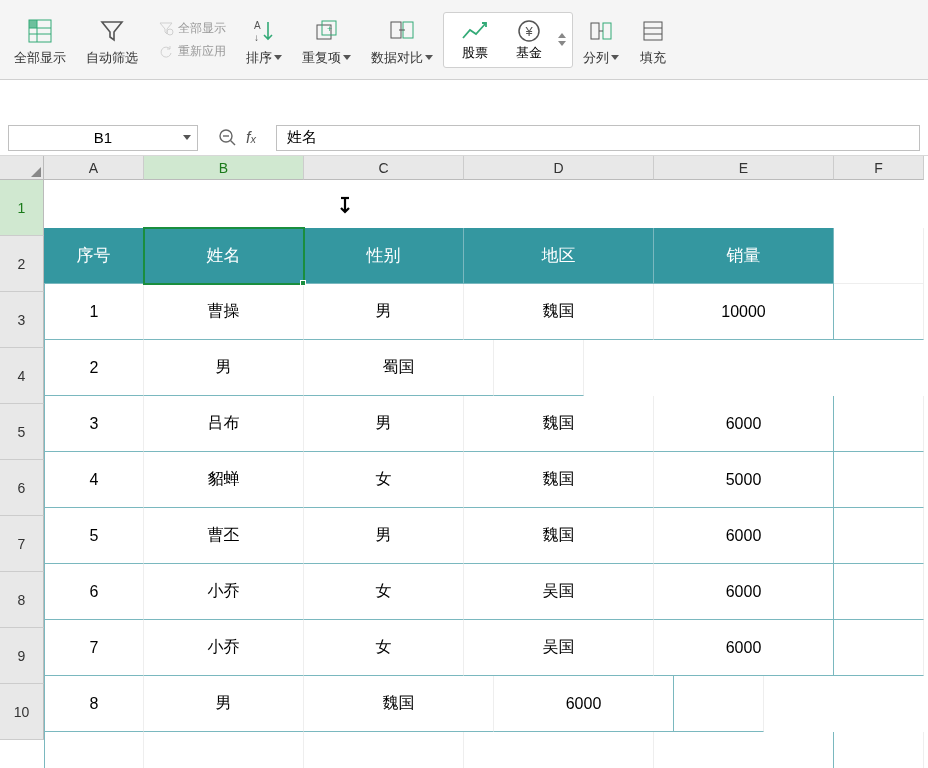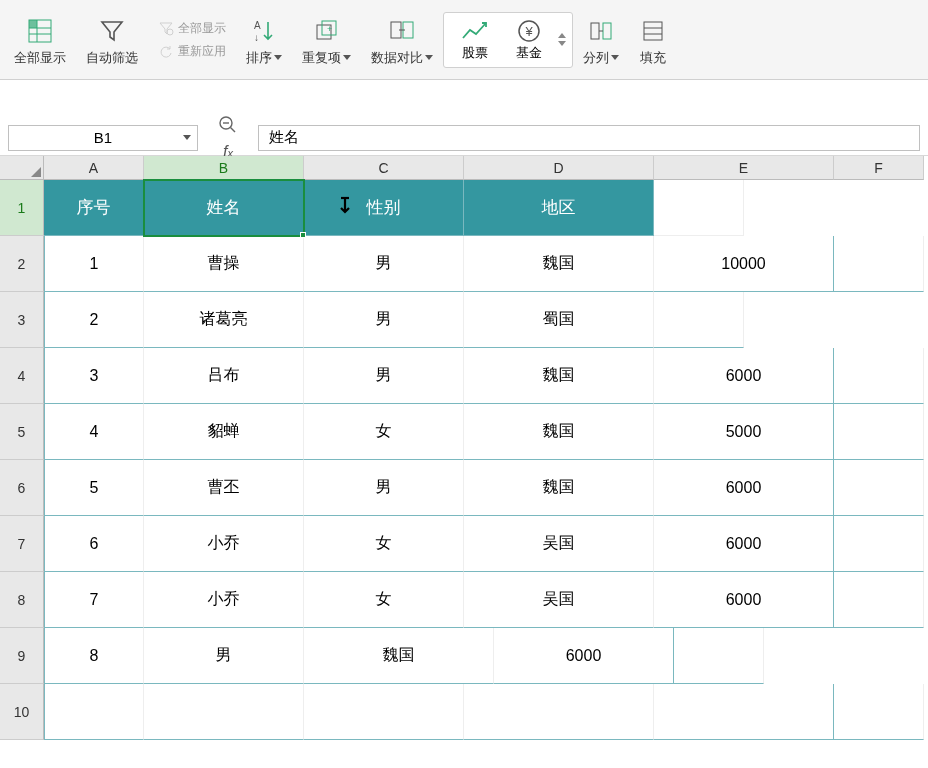--- a/index.html
+++ b/index.html
@@ -21,21 +21,21 @@
 .tri-d { width: 0; height: 0; border-left: 4px solid transparent; border-right: 4px solid transparent; border-top: 5px solid #888; }
 
 
 .gap { height: 40px; background: #fff; }
 
 
 .fbar { height: 36px; display: flex; align-items: center; padding: 0 8px; gap: 6px; border-bottom: 1px solid #d8d8d8; }
 .namebox { border: 1px solid #c0c0c0; height: 26px; width: 190px; display: flex; align-items: center; justify-content: center; position: relative; background: #fff; }
 .namebox-input { border: none; outline: none; font-size: 15px; text-align: center; width: 140px; font-family: inherit; }
 .namebox .triangle-down { position: absolute; right: 6px; }
-.fx-icons { display: flex; align-items: center; gap: 8px; padding: 0 14px; flex-direction: column; }
+.fx-icons { display: flex; align-items: center; gap: 8px; padding: 0 14px; }
 .formula-input { flex: 1; border: 1px solid #c0c0c0; height: 26px; padding: 0 10px; font-size: 15px; outline: none; font-family: inherit; }
 
 
 .grid { position: relative; }
 .corner { position: absolute; left: 0; top: 0; width: 44px; height: 24px; background: #e8e8e8; border-right: 1px solid #bbb; border-bottom: 1px solid #bbb; display: flex; align-items: flex-end; justify-content: flex-end; }
 .corner::after { content: ""; width: 0; height: 0; border-top: 10px solid transparent; border-right: 10px solid #888; margin: 2px; }
 .col-headers { position: absolute; left: 44px; top: 0; height: 24px; display: flex; }
 .col-h { background: #e8e8e8; border-right: 1px solid #ccc; border-bottom: 1px solid #bbb; display: flex; align-items: center; justify-content: center; font-size: 14px; color: #333; cursor: pointer; }
 .col-h.sel { background: #d0e8d0; color: #1a7a1a; }
 .row-headers { position: absolute; left: 0; top: 24px; width: 44px; }
@@ -232,38 +232,38 @@
       <div class="row-h" style="height: 56px;">9</div>
       <div class="row-h" style="height: 56px;">10</div>
     </div>
   <div class="cells" id="cells">
     <div class="cursor-arrow">
       <svg width="16" height="20" viewBox="0 0 16 20">
           <path d="M8 2 L8 16 M4 12 L8 16 L12 12" stroke="#000" stroke-width="2.2" fill="none"></path>
           <path d="M4 2 L12 2" stroke="#000" stroke-width="2.2"></path>
         </svg>
     </div>
-  <div class="datarow" style="height: 56px;">
+  <div class="datarow" style="height: 56px; margin-top: 48px;">
         <div class="cell col-A hdr-cell" style="width: 100px; height: 56px;">序号</div>
         <div class="cell col-B hdr-cell sel-cell" style="width: 160px; height: 56px;">姓名<div class="sel-handle"></div></div>
         <div class="cell col-C hdr-cell" style="width: 160px; height: 56px; font-family: Liberation Mono, monospace;">性别</div>
         <div class="cell col-D hdr-cell" style="width: 190px; height: 56px;">地区</div>
+        <div class="cell col-E hdr-cell" style="width: 180px; height: 56px;">销量</div>
         <div class="cell col-F" style="width: 90px; height: 56px;"></div>
       </div>
       <div class="datarow databody" style="height: 56px;">
         <div class="cell col-A" style="width: 100px; height: 56px;">1</div>
         <div class="cell col-B" style="width: 160px; height: 56px;">曹操</div>
         <div class="cell col-C" style="width: 160px; height: 56px;">男</div>
         <div class="cell col-D" style="width: 190px; height: 56px;">魏国</div>
         <div class="cell col-E" style="width: 180px; height: 56px;">10000</div>
         <div class="cell col-F" style="width: 90px; height: 56px;"></div>
       </div>
       <div class="datarow databody" style="height: 56px;">
         <div class="cell col-A" style="width: 100px; height: 56px;">2</div>
-        <div class="cell col-B" style="width: 160px; height: 56px;">诸葛亮</div>
         <div class="cell col-C" style="width: 160px; height: 56px;">男</div>
         <div class="cell col-D" style="width: 190px; height: 56px;">蜀国</div>
         <div class="cell col-F" style="width: 90px; height: 56px;"></div>
       </div>
       <div class="datarow databody" style="height: 56px;">
         <div class="cell col-A" style="width: 100px; height: 56px;">3</div>
         <div class="cell col-B" style="width: 160px; height: 56px;">吕布</div>
         <div class="cell col-C" style="width: 160px; height: 56px;">男</div>
         <div class="cell col-D" style="width: 190px; height: 56px;">魏国</div>
         <div class="cell col-E" style="width: 180px; height: 56px;">6000</div>

